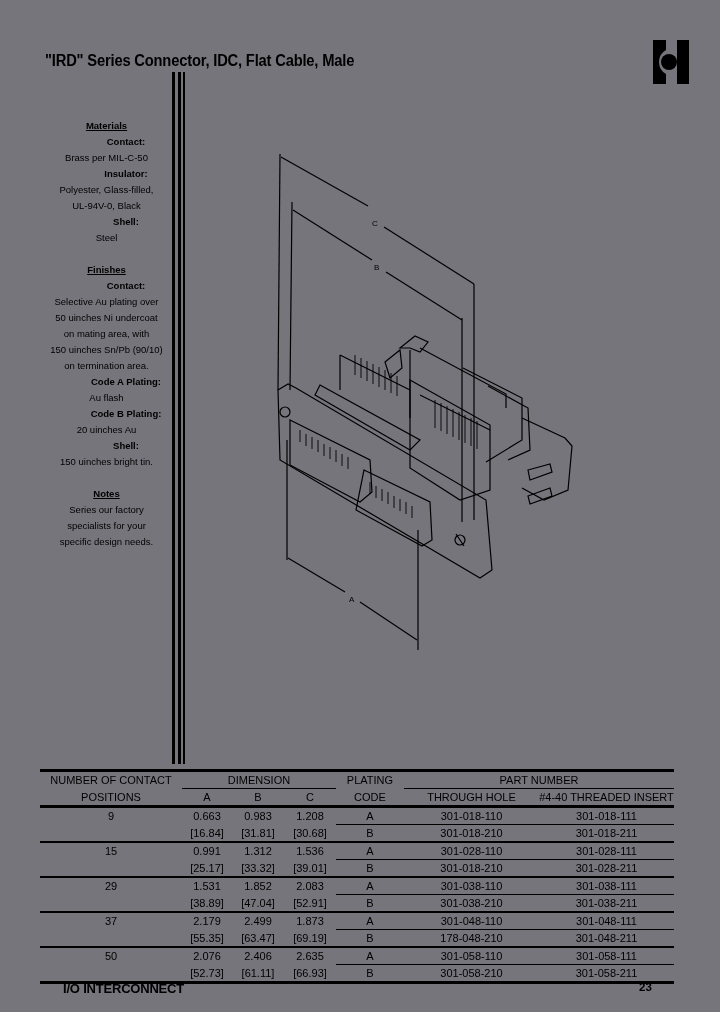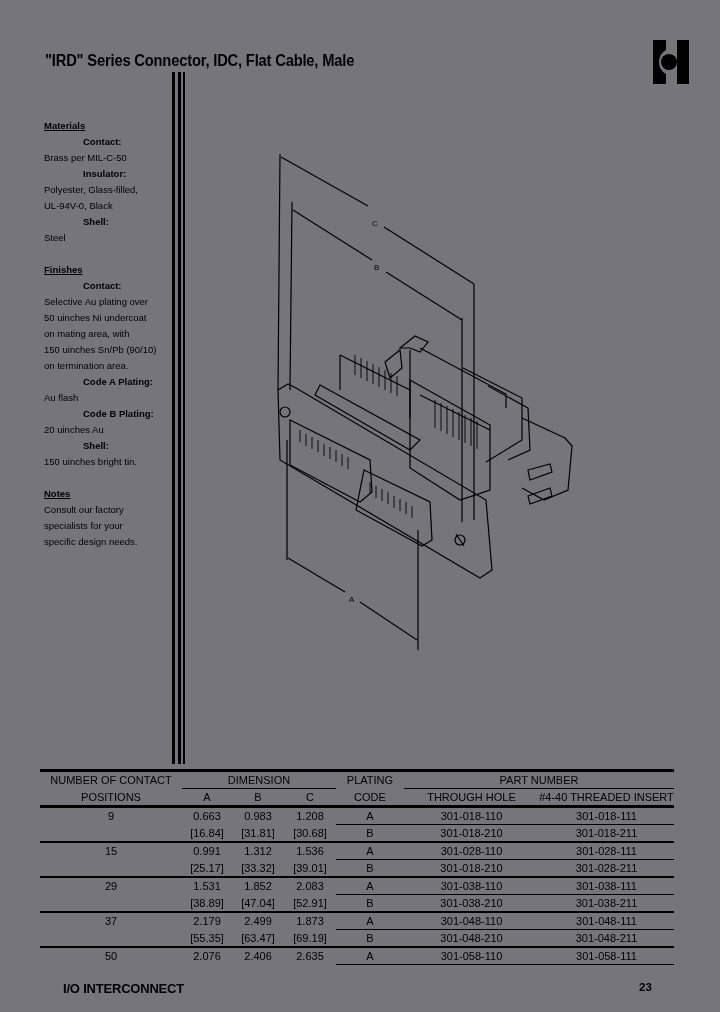--- a/index.html
+++ b/index.html
@@ -15,21 +15,21 @@
       position: absolute; left: 45px; top: 52px;
       font-size: 16px; font-weight: bold; letter-spacing: -0.2px;
       transform: scaleX(0.92); transform-origin: left center;
       white-space: nowrap;
     }
     .logo { position: absolute; left: 653px; top: 40px; width: 36px; height: 44px; }
     .vbars { position: absolute; left: 172px; top: 72px; width: 14px; height: 692px; }
     .vbars div { position: absolute; top: 0; bottom: 0; background: #000; }
     .sidebar {
       position: absolute; left: 44px; top: 118px; width: 125px;
-      font-size: 9.5px; line-height: 16px;
+      font-size: 9.5px; line-height: 16px; text-align: center;
     }
     .sidebar .heading { font-weight: bold; text-decoration: underline; }
     .sidebar .sub { font-weight: bold; margin-left: 39px; }
     .sidebar .gap { height: 16px; }
     .drawing { position: absolute; left: 260px; top: 150px; width: 330px; height: 510px; }
 
     .spec-table {
       position: absolute; left: 40px; top: 769px; width: 634px;
       border-collapse: collapse; font-size: 11px;
     }
@@ -94,21 +94,21 @@
   <div>on termination area.</div>
   <div class="sub">Code A Plating:</div>
   <div>Au flash</div>
   <div class="sub">Code B Plating:</div>
   <div>20 uinches Au</div>
   <div class="sub">Shell:</div>
   <div>150 uinches bright tin.</div>
   <div class="gap"></div>
 
   <div class="heading">Notes</div>
-  <div>Consult our factory</div>
+  <div>Series our factory</div>
   <div>specialists for your</div>
   <div>specific design needs.</div>
 </div>
 
 <svg class="drawing" viewBox="0 0 330 510" fill="none" stroke="#000" stroke-width="1.2">
 
   <line x1="20" y1="4" x2="18" y2="240"></line>
   <line x1="214" y1="134" x2="214" y2="370"></line>
   <line x1="21" y1="7" x2="108" y2="56"></line>
   <line x1="124" y1="77" x2="214" y2="134"></line>
@@ -240,30 +240,39 @@
       <td class="pc">A</td>
       <td class="pn">301-048-110</td>
       <td class="pn">301-048-111</td>
     </tr>
     <tr class="grp-end">
       <td></td>
       <td>[55.35]</td>
       <td>[63.47]</td>
       <td>[69.19]</td>
       <td>B</td>
-      <td>301-048-210</td>
+      <td>178-048-210</td>
       <td>301-048-211</td>
     </tr>
 
     <tr class="first-row">
       <td>50</td>
       <td>2.076</td>
       <td>2.406</td>
       <td>2.635</td>
       <td class="pc">A</td>
       <td class="pn">301-058-110</td>
       <td class="pn">301-058-111</td>
     </tr>
+    <tr class="last">
+      <td></td>
+      <td>[52.73]</td>
+      <td>[61.11]</td>
+      <td>[66.93]</td>
+      <td>B</td>
+      <td>301-058-210</td>
+      <td>301-058-211</td>
+    </tr>
   </tbody>
 </table>
 
 <div class="footer-left">I/O INTERCONNECT</div>
 <div class="footer-right">23</div>
 
 </body></html>

